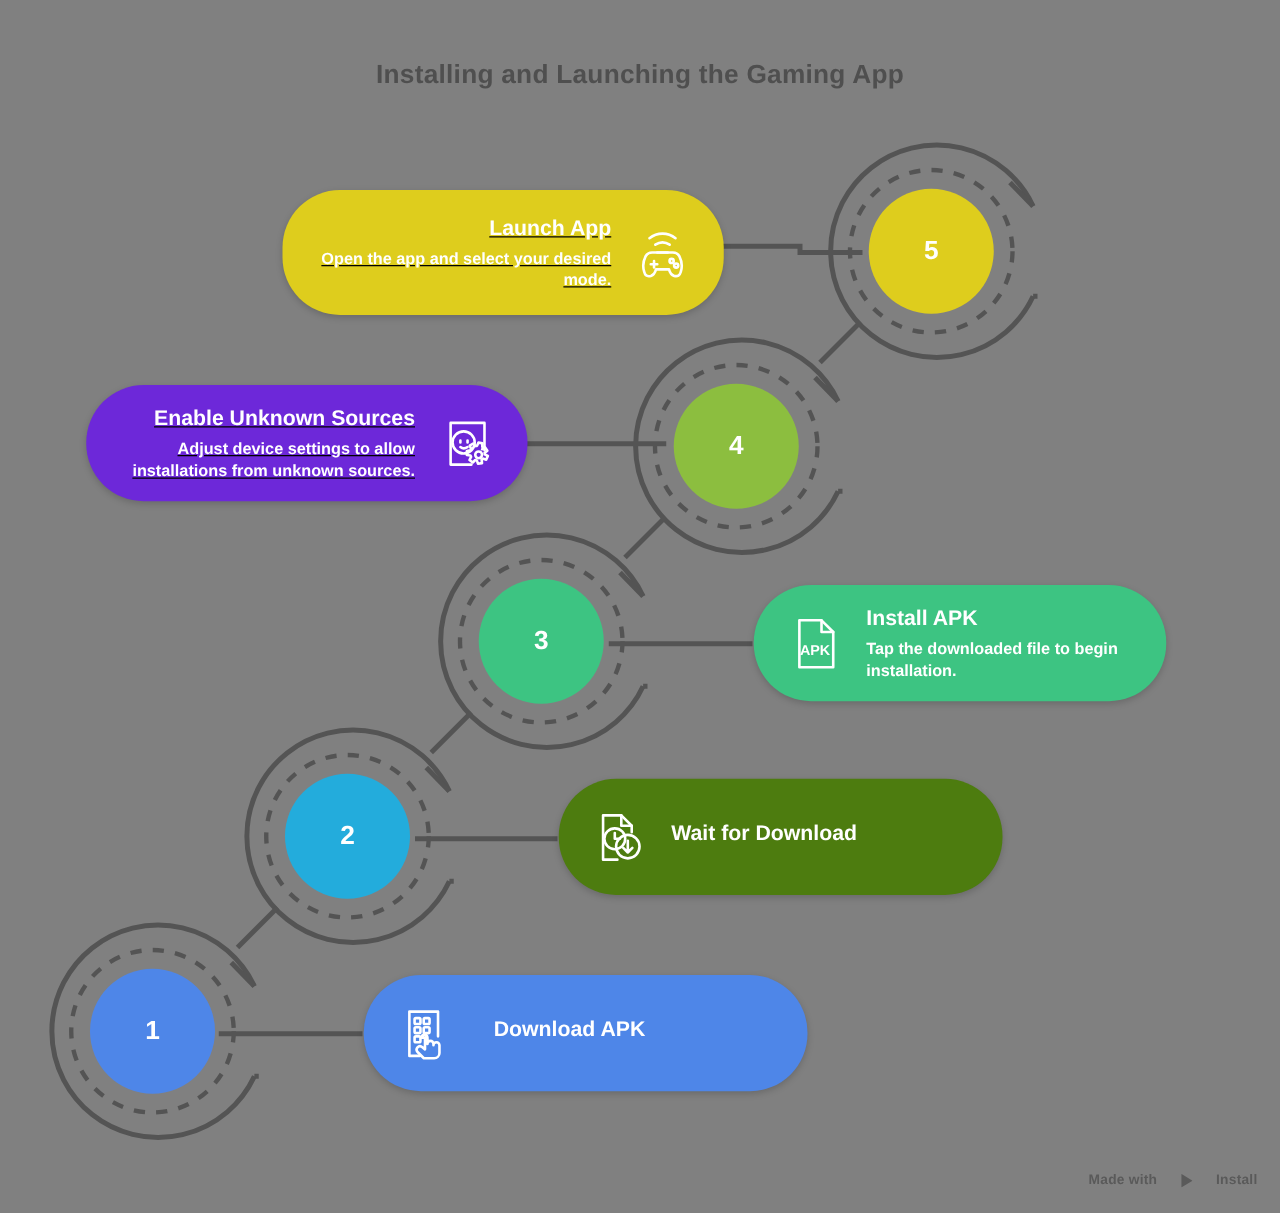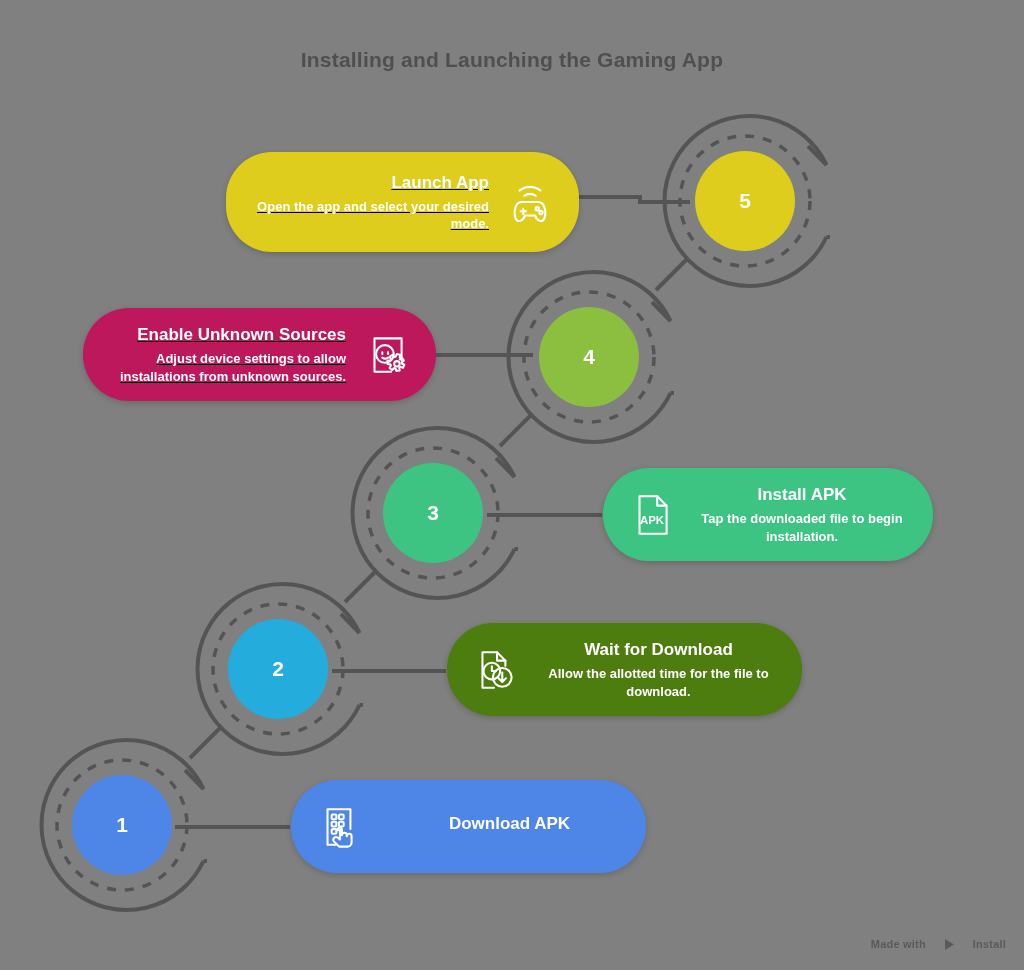--- a/index.html
+++ b/index.html
@@ -82,21 +82,21 @@
     line-height: 1.25;
     margin-bottom: 5px;
   }
   .card .d {
     color: #ffffff;
     font-size: 13px;
     line-height: 1.32;
     font-weight: bold;
   }
   .card.align-right .txt { text-align: right; text-decoration: underline; }
-  .card.align-left  .txt { text-align: center; }
+  .card.align-left  .txt { text-align: left; }
   .card .ico {
     flex: 0 0 auto;
     width: 54px;
     height: 54px;
     display: flex;
     align-items: center;
     justify-content: center;
   }
   .card .ico svg { display: block; }
 
@@ -183,21 +183,21 @@
         <path d="M15 33 h5 M17.5 30.5 v5"></path>
         <circle cx="31" cy="30.5" r="1.6"></circle>
         <circle cx="34.5" cy="34" r="1.6"></circle>
       </svg>
     </div>
   </div>
 
   <div class="node" style="left:503px; top:271px;">
     <div class="disc" style="background:#8CBE3F;">4</div>
   </div>
-  <div class="card align-right" style="left:83px; top:308px; width:353px; height:93px; background:#be185d;align-items:center;">
+  <div class="card align-right" style="left:69px; top:308px; width:353px; height:93px; background:#6d28d9;align-items:center;">
     <div class="txt">
       <div class="t">Enable Unknown Sources</div>
       <div class="d">Adjust device settings to allow installations from unknown sources.</div>
     </div>
     <div class="ico">
       <svg width="50" height="50" viewBox="0 0 48 48" fill="none" stroke="#ffffff" stroke-width="2" stroke-linecap="round" stroke-linejoin="round">
         <path d="M38 29 V8 H12 v32 h16"></path>
         <circle cx="22" cy="23" r="8.5"></circle>
         <path d="M19.5 21.5 v1.5 M25 21.5 v1.5"></path>
         <path d="M19.5 26.5 q2.5 2 5.5 0"></path>
@@ -233,21 +233,20 @@
         <path d="M33 20 V15 l-8 -8 H11 v34 h11"></path>
         <path d="M25 7 v8 h8"></path>
         <circle cx="20" cy="25" r="8"></circle>
         <path d="M20 20.5 V25 h4"></path>
         <circle cx="30" cy="31" r="9"></circle>
         <path d="M30 26.5 v9 M26.5 32 l3.5 3.5 l3.5 -3.5"></path>
       </svg>
     </div>
     <div class="txt">
       <div class="t">Wait for Download</div>
-      <div class="d">Allow the allotted time for the file to download.</div>
     </div>
   </div>
 
   <div class="node" style="left:36px; top:739px;">
     <div class="disc" style="background:#4E86E8;">1</div>
   </div>
   <div class="card align-left" style="left:291px; top:780px; width:355px; height:93px; background:#4E86E8;gap:28px;">
     <div class="ico">
       <svg width="50" height="50" viewBox="0 0 48 48" fill="none" stroke="#ffffff" stroke-width="2" stroke-linecap="round" stroke-linejoin="round">
         <path d="M34 26 V7 H12 v34 h8"></path>

